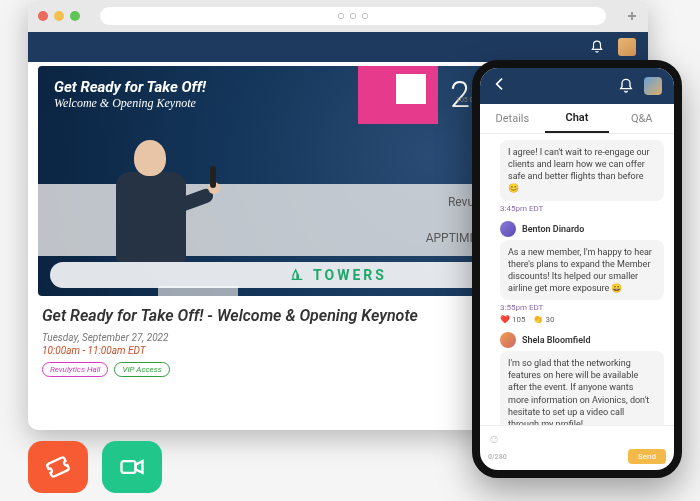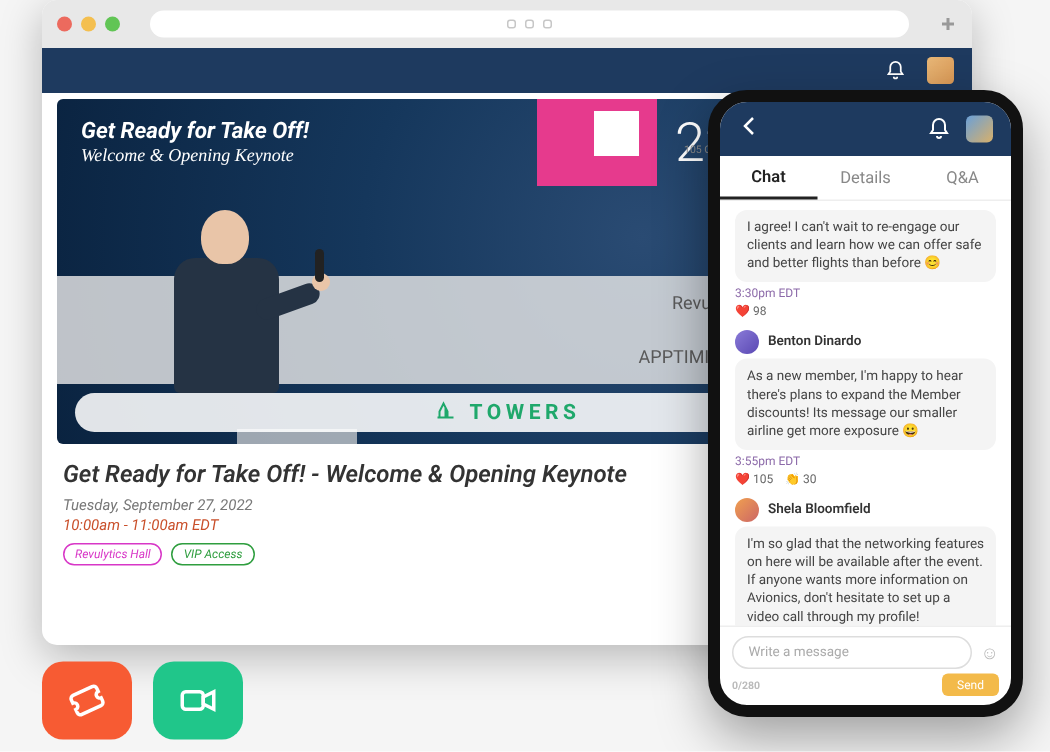--- a/index.html
+++ b/index.html
@@ -83,21 +83,21 @@
     box-shadow: 0 14px 34px rgba(0,0,0,.35); overflow:hidden;
     display:flex; flex-direction:column;
   }
   .phone-top{ height:36px; background:#1e3a5f; display:flex; align-items:center; justify-content:space-between; padding:0 12px;}
   .back-arrow svg, .phone-bell svg{ width:16px;height:16px;}
   .phone-bell{ display:flex; align-items:center; gap:10px;}
   .phone-avatar{ width:18px;height:18px;border-radius:4px;background:linear-gradient(135deg,#6aa0d8,#d8b06a);}
   .phone-tabs{ display:flex; height:30px; border-bottom:1px solid #eee;}
   .ptab{ flex:1; display:flex; align-items:center; justify-content:center; font-size:11px; color:#888;}
   .ptab.active{ color:#222; font-weight:600; border-bottom:2px solid #222;}
-  .chat-scroll{ flex:1; overflow:hidden; padding:6px 10px 0 10px; font-size:9px;}
+  .chat-scroll{ flex:1; overflow:hidden; padding:6px 10px 0 20px; font-size:9px;}
   .msg{ margin-bottom:8px;}
   .msg .bubble{ background:#f4f4f4; border-radius:8px; padding:6px 8px; color:#444; line-height:1.35;}
   .msg .time{ color:#8c6aa9; font-size:8px; margin-top:3px;}
   .msg .reacts{ display:flex; gap:8px; margin-top:3px; font-size:8px; color:#666; align-items:center;}
   .msg .author{ display:flex; align-items:center; gap:6px; margin-bottom:3px;}
   .msg .author .av{ width:16px;height:16px;border-radius:50%;}
   .msg .author .nm{ font-weight:600; color:#333; font-size:9px;}
   .av1{background:linear-gradient(135deg,#8a7bd8,#5a48b3);}
   .av2{background:linear-gradient(135deg,#f0a050,#c66);}
   .chat-input{ border-top:1px solid #eee; padding:6px 8px; display:flex; flex-direction:column; gap:3px;}
@@ -233,62 +233,56 @@
         </svg>
     </span>
     <span class="phone-bell">
       <svg viewBox="0 0 24 24">
           <path d="M6 8a6 6 0 1 1 12 0v5l2 3H4l2-3V8zM10 19a2 2 0 0 0 4 0" stroke="#fff" stroke-width="2" fill="none"></path>
         </svg>
       <span class="phone-avatar"></span>
     </span>
   </div>
   <div class="phone-tabs">
+    <div class="ptab">Details</div>
     <div class="ptab active">Chat</div>
-    <div class="ptab">Details</div>
     <div class="ptab">Q&amp;A</div>
   </div>
 
   <div class="chat-scroll">
     <div class="msg">
       <div class="bubble">I agree! I can't wait to re-engage our clients and learn how we can offer safe and better flights than before 😊</div>
-      <div class="time">3:30pm EDT</div>
-      <div class="reacts">
-        <span>❤️ <span>98</span></span>
-      </div>
+      <div class="time">3:45pm EDT</div>
     </div>
 
     <div class="msg">
       <div class="author">
         <span class="av av1"></span>
         <span class="nm">Benton Dinardo</span>
       </div>
-      <div class="bubble">As a new member, I'm happy to hear there's plans to expand the Member discounts! Its message our smaller airline get more exposure 😀</div>
+      <div class="bubble">As a new member, I'm happy to hear there's plans to expand the Member discounts! Its helped our smaller airline get more exposure 😀</div>
       <div class="time">3:55pm EDT</div>
       <div class="reacts">
         <span>❤️ <span>105</span></span>
         <span>👏 <span>30</span></span>
       </div>
     </div>
 
     <div class="msg">
       <div class="author">
         <span class="av av2"></span>
         <span class="nm">Shela Bloomfield</span>
       </div>
       <div class="bubble">I'm so glad that the networking features on here will be available after the event. If anyone wants more information on Avionics, don't hesitate to set up a video call through my profile!</div>
 
     </div>
   </div>
 
   <div class="chat-input">
     <div class="chat-row">
-      <div class="chat-field">
-        <span>Write a message</span>
-      </div>
       <span class="emoji-btn">☺</span>
     </div>
     <div class="char-send">
       <span class="char-count">0/280</span>
       <span class="send-btn">Send</span>
     </div>
   </div>
 </div>
 
 <div class="fab-row">

